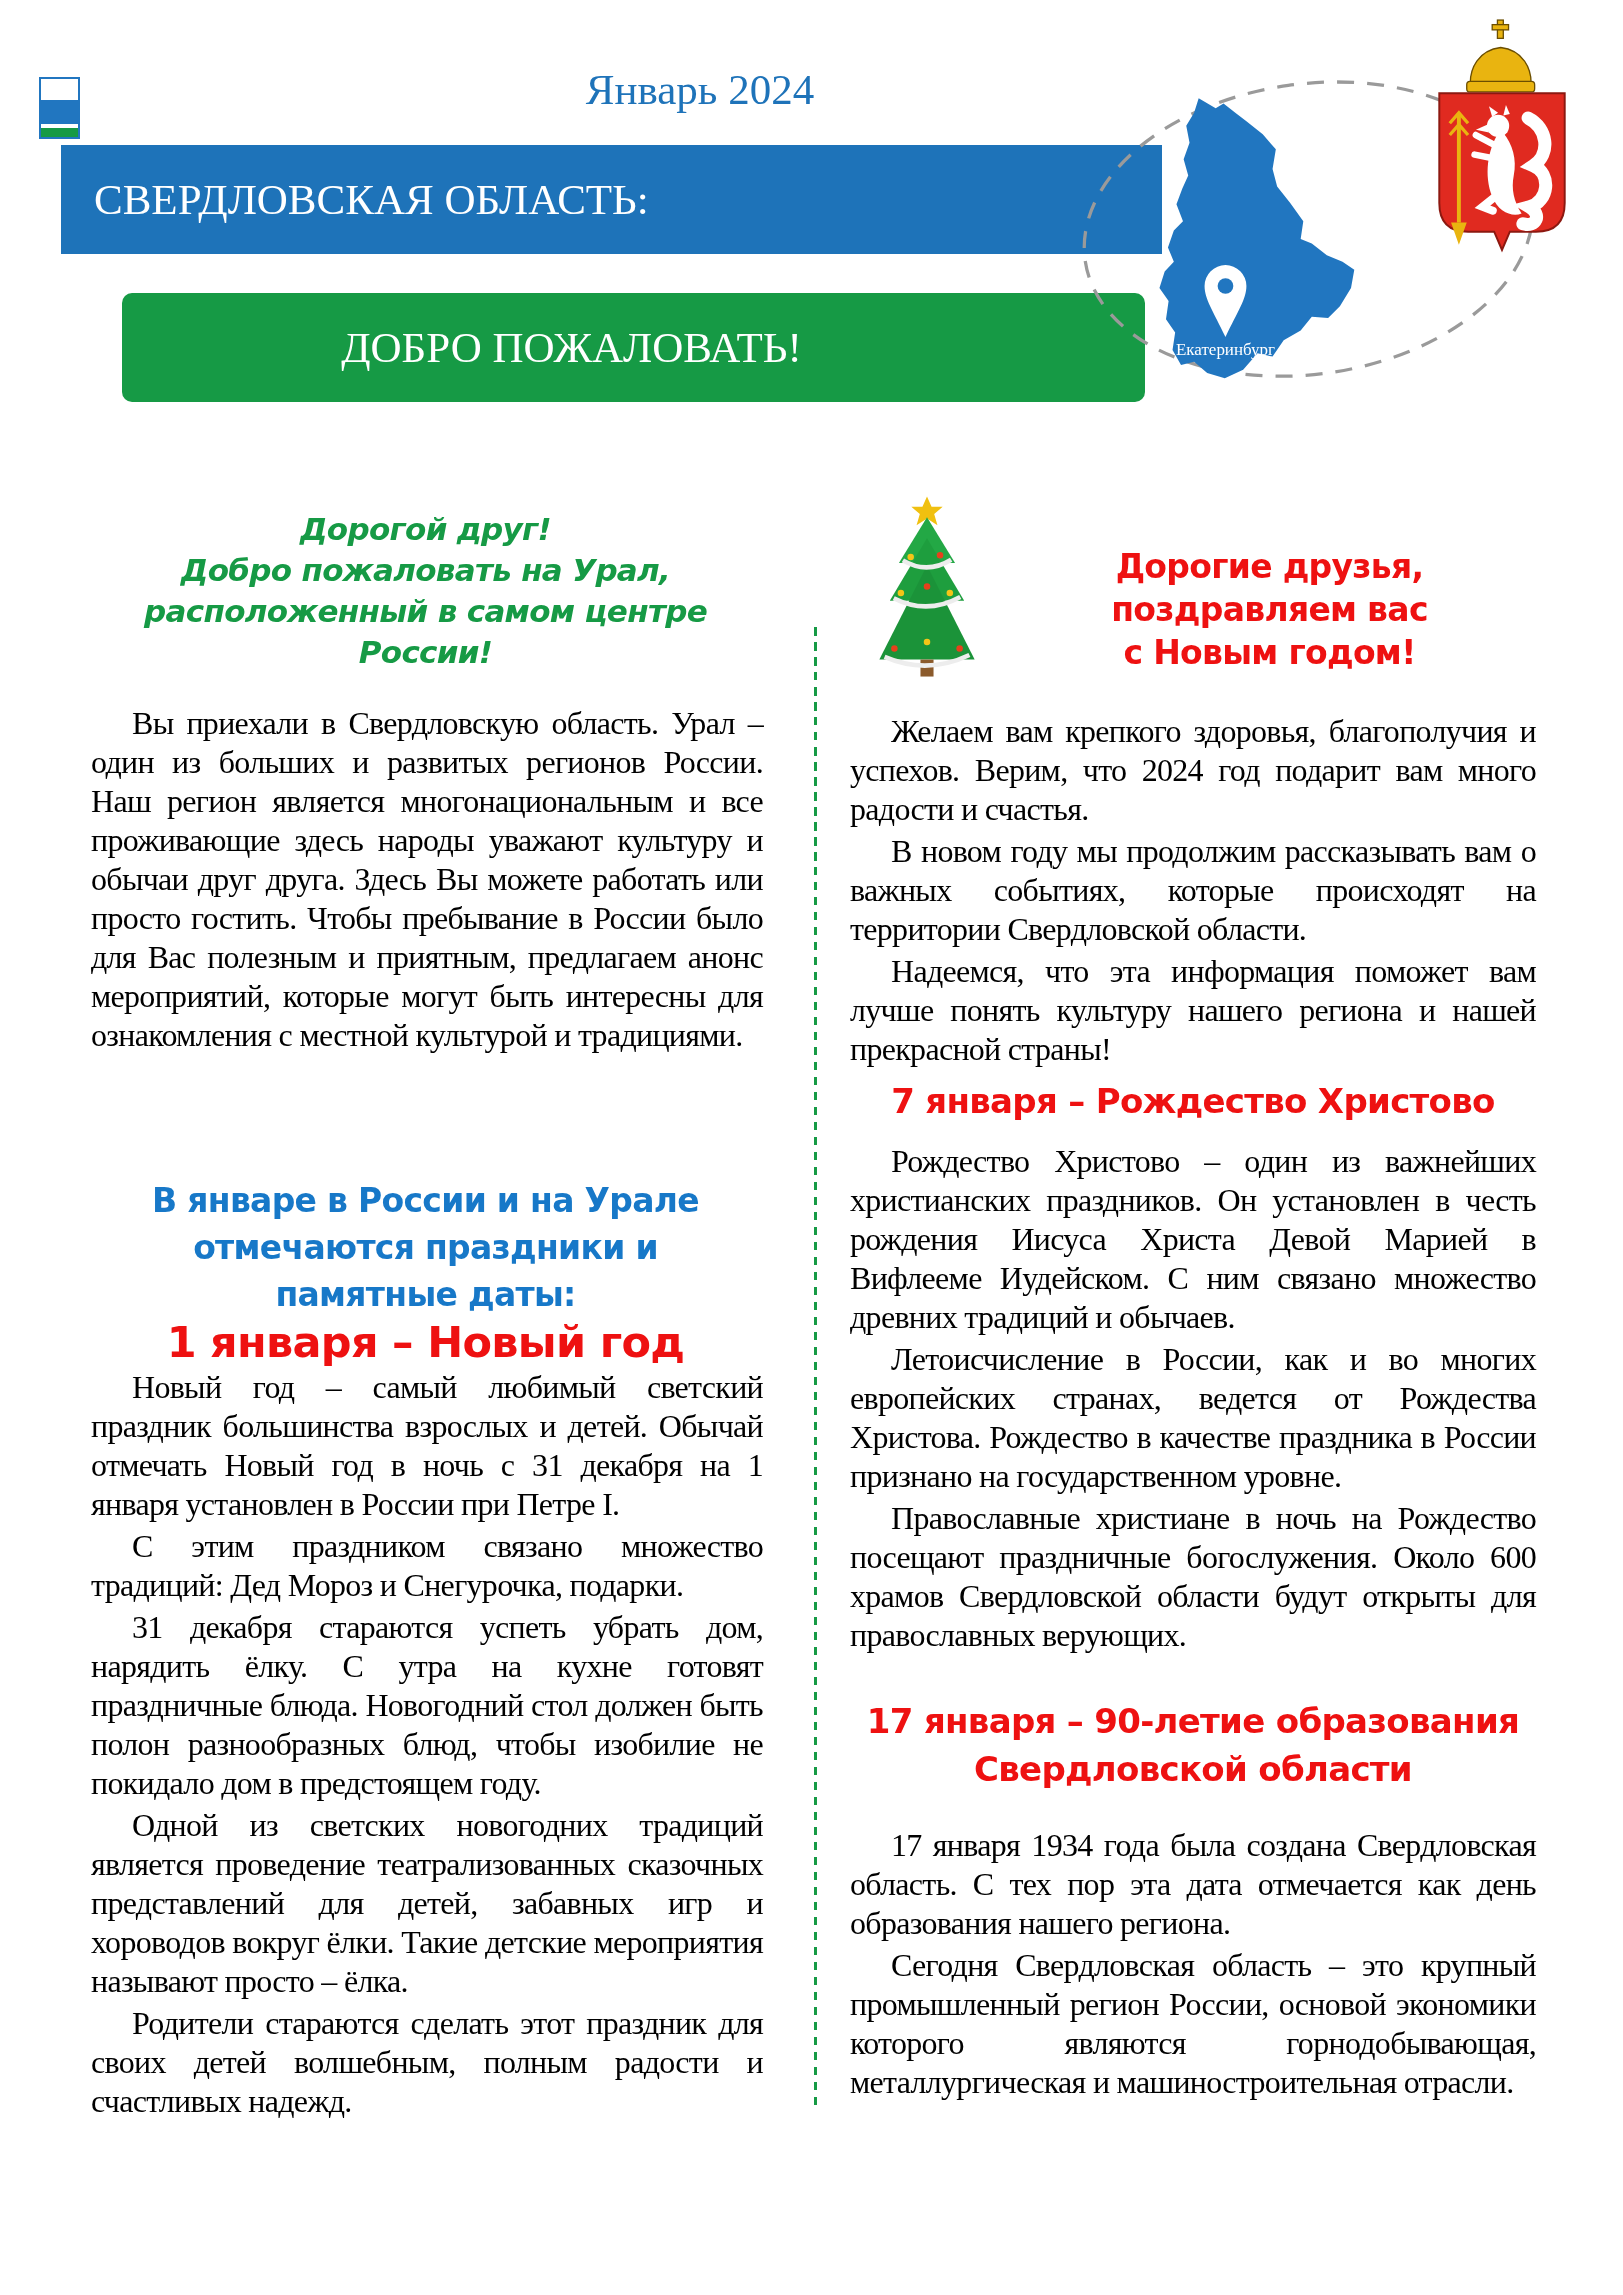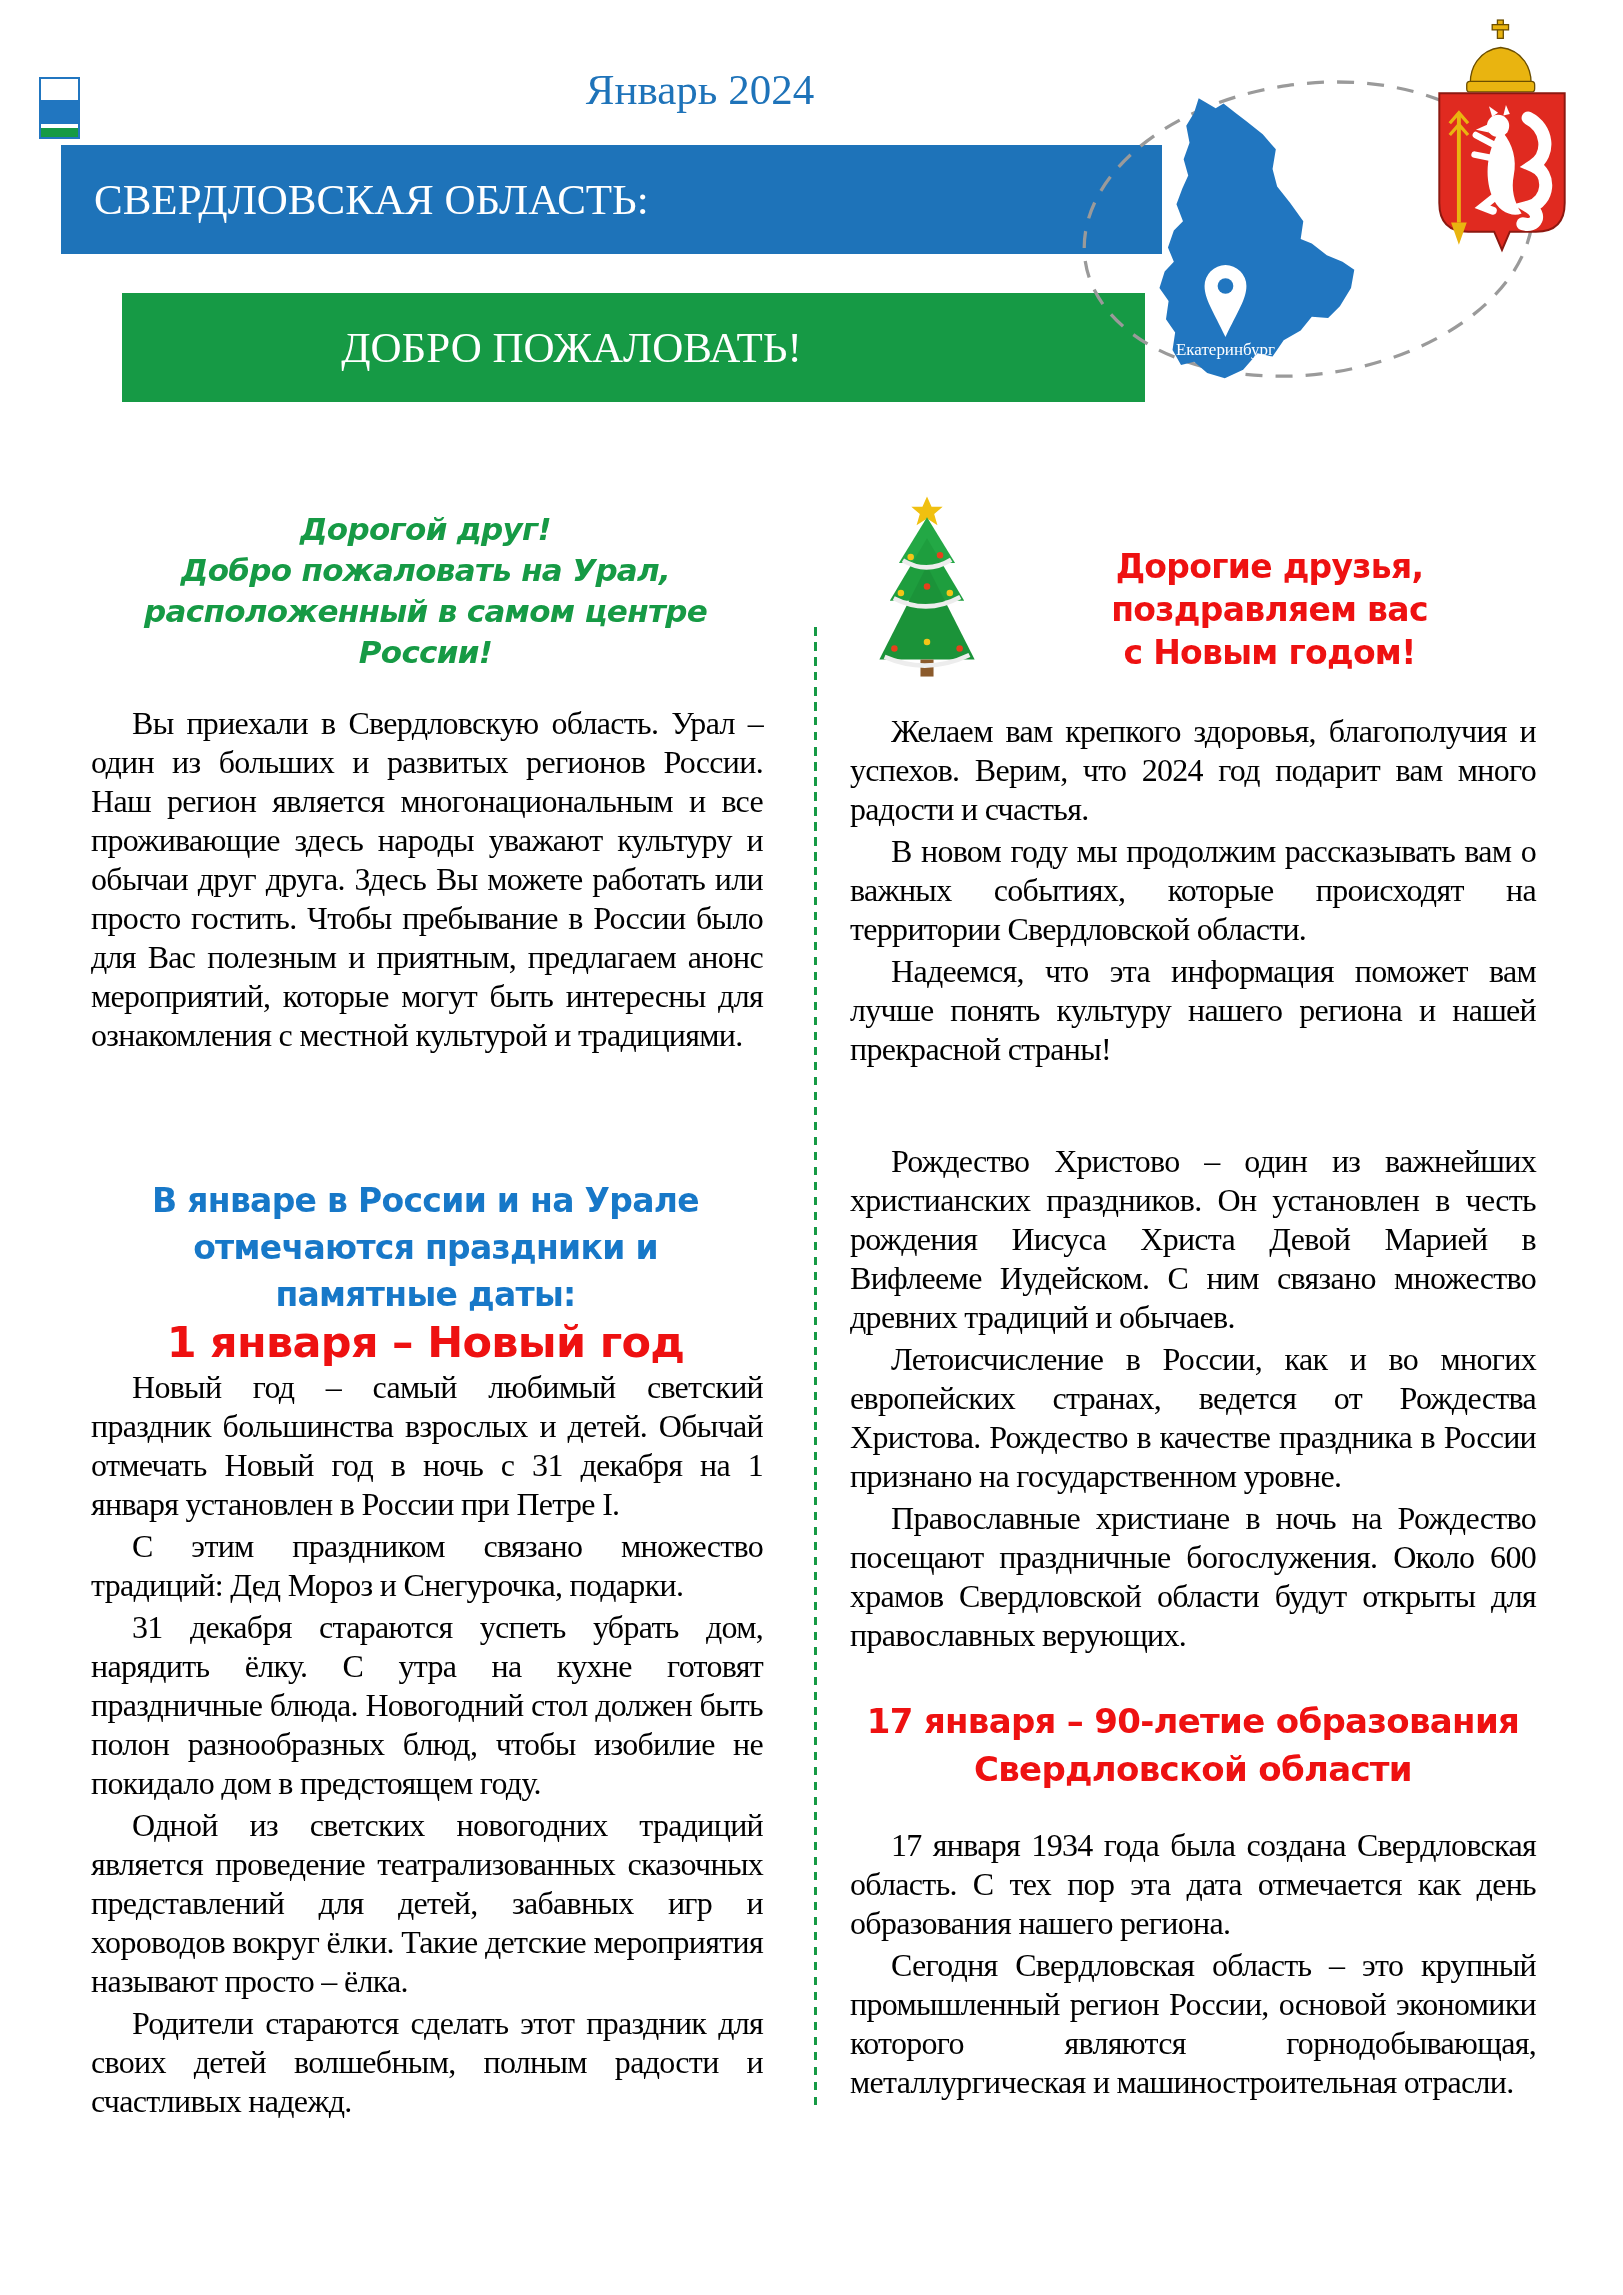--- a/index.html
+++ b/index.html
@@ -18,21 +18,21 @@
   .flag .s1{flex:0 0 36%;background:#fff;}
   .flag .s2{flex:0 0 42%;background:var(--map-blue);}
   .flag .s3{flex:0 0 7%;background:#fff;}
   .flag .s4{flex:1;background:var(--banner-green);}
   .page-title{left:0;top:65px;width:1400px;text-align:center;
         font-size:43px;color:var(--banner-blue);}
   .banner{height:109px;display:flex;align-items:center;color:#fff;font-size:43px;
         box-sizing:border-box;white-space:nowrap;}
   .banner-blue{left:61px;top:145px;width:1101px;background:var(--banner-blue);padding-left:33px;}
   .banner-green{left:122px;top:293px;width:1023px;background:var(--banner-green);
-        justify-content:center;padding-right:124px;}
+        justify-content:center;padding-right:124px;border-radius:10px;}
   .map-svg{left:1047px;top:0;width:576px;height:419px;}
   .coa-svg{left:1430px;top:6.5px;width:144px;height:258px;}
   .map-shape{fill:var(--map-blue);}
   .orbit{fill:none;stroke:var(--dash-gray);stroke-width:5;stroke-dasharray:26 20;}
   .city-label{fill:#fff;font-family:"Liberation Serif","DejaVu Serif",serif;font-size:26px;}
 
   
   .divider{left:814px;top:627px;width:3.3px;height:1480px;
         background:repeating-linear-gradient(to bottom,var(--banner-green) 0 8.5px,transparent 8.5px 15px);}
   .hd{font-family:"DejaVu Sans","Liberation Sans",sans-serif;font-weight:bold;
@@ -164,20 +164,21 @@
   <div class="abs hd h-red h-congrats">Дорогие друзья,
 поздравляем вас
 с Новым годом!</div>
 
   <div class="abs parblock p-right1">
     <p>Желаем вам крепкого здоровья, благополучия и успехов. Верим, что 2024 год подарит вам много радости и счастья.</p>
     <p>В новом году мы продолжим рассказывать вам о важных событиях, которые происходят на территории Свердловской области.</p>
     <p>Надеемся, что эта информация поможет вам лучше понять культуру нашего региона и нашей прекрасной страны!</p>
   </div>
 
+  <div class="abs hd h-red h-christmas">7 января – Рождество Христово</div>
 
   <div class="abs parblock p-right2">
     <p>Рождество Христово – один из важнейших христианских праздников. Он установлен в честь рождения Иисуса Христа Девой Марией в Вифлееме Иудейском. С ним связано множество древних традиций и обычаев.</p>
     <p>Летоисчисление в России, как и во многих европейских странах, ведется от Рождества Христова. Рождество в качестве праздника в России признано на государственном уровне.</p>
     <p>Православные христиане в ночь на Рождество посещают праздничные богослужения. Около 600 храмов Свердловской области будут открыты для православных верующих.</p>
   </div>
 
   <div class="abs hd h-red h-anniv">17 января – 90-летие образования
 Свердловской области</div>
 

